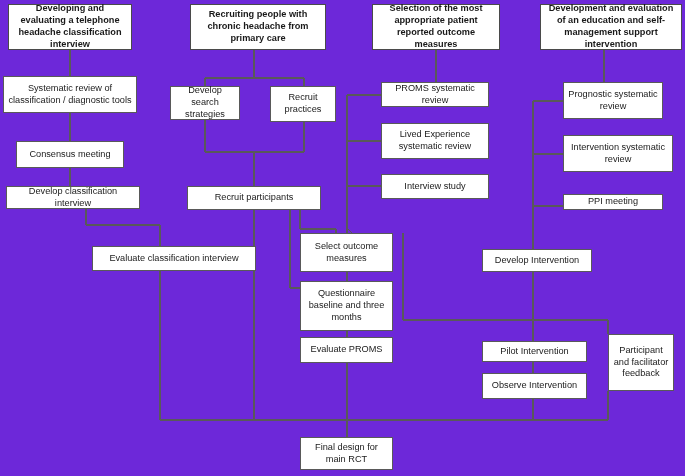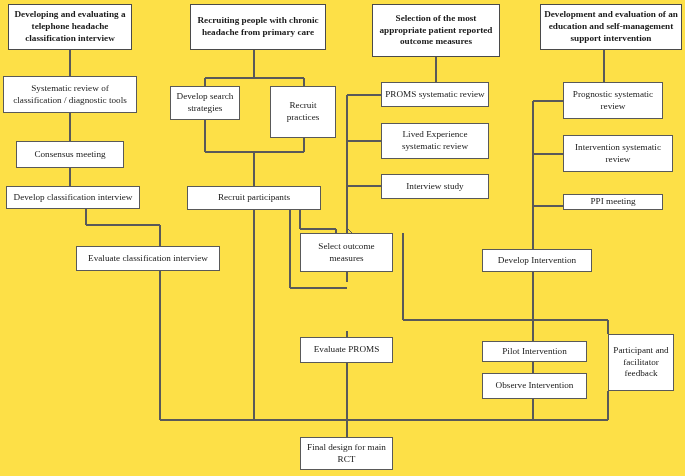--- a/index.html
+++ b/index.html
@@ -4,22 +4,22 @@
 <style>
   html, body {
     margin: 0;
     padding: 0;
     background: #ffffff;
   }
   #diagram-root {
     position: relative;
     width: 685px;
     height: 476px;
-    background: #fde047;
-    font-family: Liberation Serif, serif;
+    background: #6d28d9;
+    font-family: Liberation Sans, sans-serif;
     overflow: hidden;
   }
   svg.connectors {
     position: absolute;
     left: 0;
     top: 0;
     width: 685px;
     height: 476px;
     pointer-events: none;
   }
@@ -147,60 +147,63 @@
   </div>
 
   <div class="node step" style="left:16px; top:141px; width:108px; height:27px;">
     <span>Consensus meeting</span>
   </div>
 
   <div class="node step" style="left:6px; top:186px; width:134px; height:23px;">
     <span>Develop classification interview</span>
   </div>
 
-  <div class="node step" style="left:76px; top:246px; width:144px; height:25px;justify-content:flex-end;">
+  <div class="node step" style="left:92px; top:246px; width:164px; height:25px;justify-content:flex-end;">
     <span>Evaluate classification interview</span>
   </div>
 
   <div class="node header" style="left:190px; top:4px; width:136px; height:46px;">
     <span>Recruiting people with chronic headache from primary care</span>
   </div>
 
   <div class="node step" style="left:170px; top:86px; width:70px; height:34px;">
     <span>Develop search strategies</span>
   </div>
 
-  <div class="node step" style="left:270px; top:86px; width:66px; height:52px;">
+  <div class="node step" style="left:270px; top:86px; width:66px; height:36px;">
     <span>Recruit practices</span>
   </div>
 
   <div class="node step" style="left:187px; top:186px; width:134px; height:24px;">
     <span>Recruit participants</span>
   </div>
 
-  <div class="node header" style="left:372px; top:4px; width:128px; height:53px;">
+  <div class="node header" style="left:372px; top:4px; width:128px; height:46px;">
     <span>Selection of the most appropriate patient reported outcome measures</span>
   </div>
 
   <div class="node step" style="left:381px; top:82px; width:108px; height:25px;">
     <span>PROMS systematic review</span>
   </div>
 
   <div class="node step" style="left:381px; top:123px; width:108px; height:36px;">
     <span>Lived Experience systematic review</span>
   </div>
 
   <div class="node step" style="left:381px; top:174px; width:108px; height:25px;">
     <span>Interview study</span>
   </div>
 
   <div class="node step" style="left:300px; top:233px; width:93px; height:39px;">
     <span>Select outcome measures</span>
   </div>
 
+  <div class="node step" style="left:300px; top:281px; width:93px; height:50px;">
+    <span>Questionnaire baseline and three months</span>
+  </div>
 
   <div class="node step" style="left:300px; top:337px; width:93px; height:26px;">
     <span>Evaluate PROMS</span>
   </div>
 
   <div class="node header" style="left:540px; top:4px; width:142px; height:46px;">
     <span>Development and evaluation of an education and self-management support intervention</span>
   </div>
 
   <div class="node step" style="left:563px; top:82px; width:100px; height:37px;">

